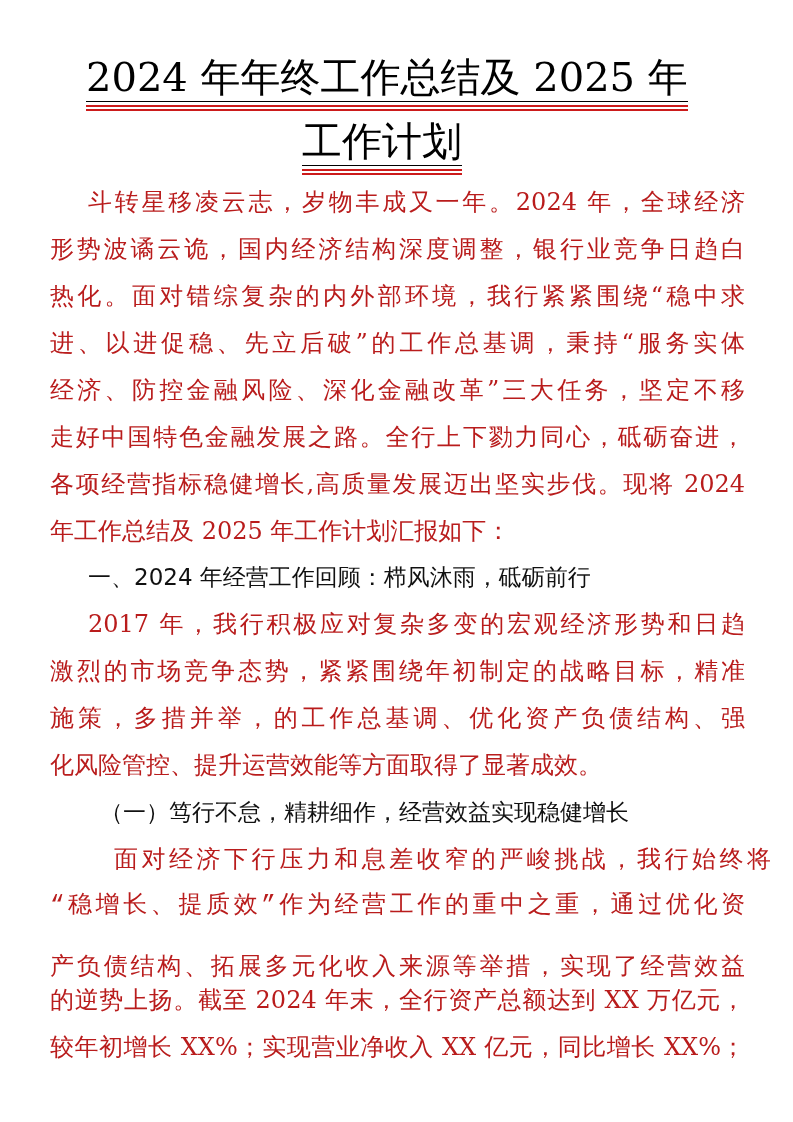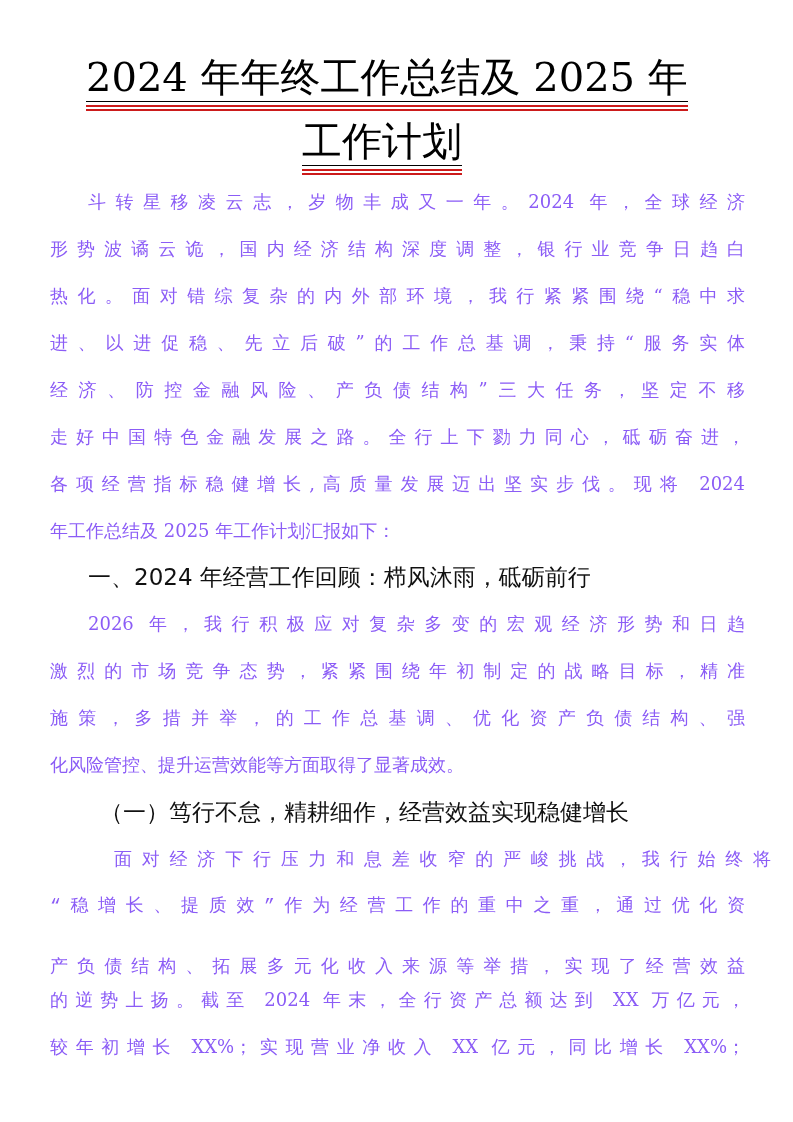--- a/index.html
+++ b/index.html
@@ -50,23 +50,23 @@
       height: 2px;
     }
     #title-1 { left: 86px; top: 55px; width: 660px; text-align: justify; }
     #title-2 { left: 302px; top: 119px; }
 
     .line {
       position: absolute;
       left: 50px;
       width: 695px;
       font-family: "DejaVu Serif", "Liberation Serif", serif;
-      font-size: 18px;
+      font-size: 24px;
       line-height: 30px;
-      color: #8b5cf6;
+      color: #b91c1c;
       white-space: nowrap;
       text-align: justify;
       text-align-last: justify;
     }
     .line.indent { left: 88px; width: 657px; }
     .line.last { text-align-last: left; }
     .heading {
       position: absolute;
       font-family: "DejaVu Sans", "Liberation Sans", sans-serif;
       font-size: 23px;
@@ -85,28 +85,28 @@
     <span class="u">2024 年年终工作总结及 2025 年</span>
   </div>
   <div class="title-line" id="title-2">
     <span class="u">工作计划</span>
   </div>
 
   <div class="line indent" style="top:187px;">斗转星移凌云志，岁物丰成又一年。2024 年，全球经济</div>
   <div class="line" style="top:234px;">形势波谲云诡，国内经济结构深度调整，银行业竞争日趋白</div>
   <div class="line" style="top:281px;">热化。面对错综复杂的内外部环境，我行紧紧围绕“稳中求</div>
   <div class="line" style="top:328px;">进、以进促稳、先立后破”的工作总基调，秉持“服务实体</div>
-  <div class="line" style="top:375px;">经济、防控金融风险、产负债结构”三大任务，坚定不移</div>
+  <div class="line" style="top:375px;">经济、防控金融风险、深化金融改革”三大任务，坚定不移</div>
   <div class="line" style="top:422px;">走好中国特色金融发展之路。全行上下勠力同心，砥砺奋进，</div>
   <div class="line" style="top:469px;">各项经营指标稳健增长,高质量发展迈出坚实步伐。现将 2024</div>
   <div class="line last" style="top:516px;">年工作总结及 2025 年工作计划汇报如下：</div>
 
   <div class="heading" style="left:88px; top:562px;">一、2024 年经营工作回顾：栉风沐雨，砥砺前行</div>
 
-  <div class="line indent" style="top:609px;">2026 年，我行积极应对复杂多变的宏观经济形势和日趋</div>
+  <div class="line indent" style="top:609px;">2017 年，我行积极应对复杂多变的宏观经济形势和日趋</div>
   <div class="line" style="top:656px;">激烈的市场竞争态势，紧紧围绕年初制定的战略目标，精准</div>
   <div class="line" style="top:703px;">施策，多措并举，的工作总基调、优化资产负债结构、强</div>
   <div class="line last" style="top:750px;">化风险管控、提升运营效能等方面取得了显著成效。</div>
 
   <div class="heading" style="left:100px; top:797px;">（一）笃行不怠，精耕细作，经营效益实现稳健增长</div>
 
   <div class="line indent" style="top:844px;margin-left:26px;">面对经济下行压力和息差收窄的严峻挑战，我行始终将</div>
   <div class="line" style="top:891px;font-family:Liberation Mono, monospace;">“稳增长、提质效”作为经营工作的重中之重，通过优化资</div>
   <div class="line" style="top:951px;">产负债结构、拓展多元化收入来源等举措，实现了经营效益</div>
   <div class="line" style="top:985px;">的逆势上扬。截至 2024 年末，全行资产总额达到 XX 万亿元，</div>

